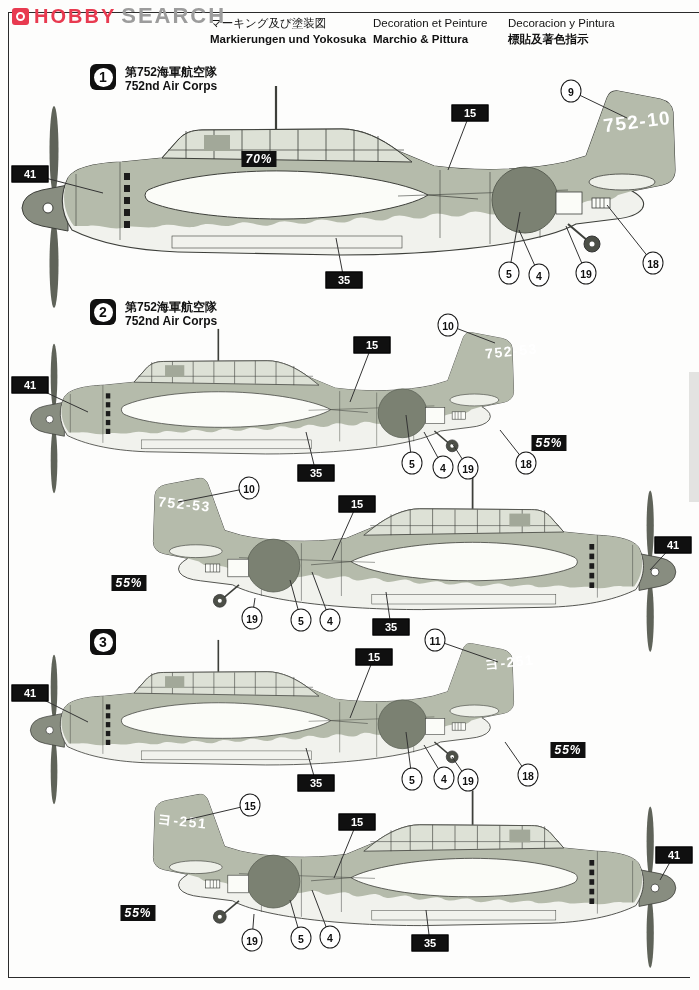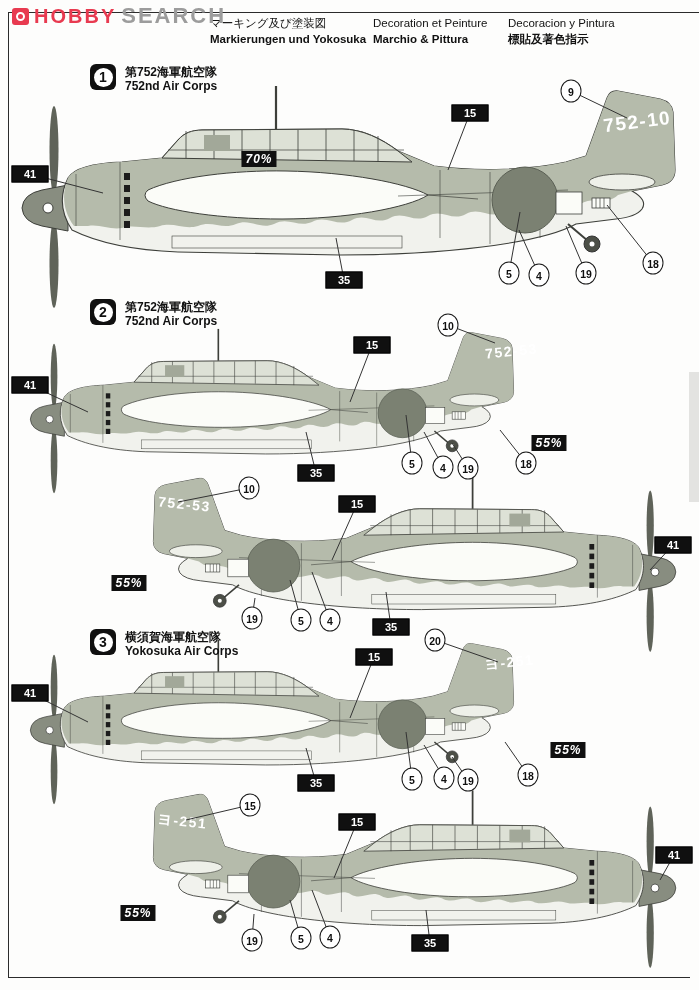--- a/index.html
+++ b/index.html
@@ -88,24 +88,20 @@
       <div class="badge-inner">2</div>
     </div>
     <div class="sec-titles">
       <div>第752海軍航空隊</div>
       <div>752nd Air Corps</div>
     </div>
   </div>
   <div class="section-head" style="left:90px;top:629px;">
     <div class="badge">
       <div class="badge-inner">3</div>
-    </div>
-    <div class="sec-titles">
-      <div>横須賀海軍航空隊</div>
-      <div>Yokosuka Air Corps</div>
     </div>
   </div>
 
   <svg id="scene-svg" width="699" height="990" viewBox="0 0 699 990">
     <defs>
       <g id="plane-sym">
         <ellipse cx="46" cy="72" rx="4.5" ry="44" fill="#5f6359"></ellipse>
         <ellipse cx="46" cy="186" rx="4.5" ry="44" fill="#5f6359"></ellipse>
         <path d="M14,130 Q15,116 34,112 L60,107 L60,153 L34,148 Q15,144 14,130Z" fill="#888d80" stroke="#3d3f3a" stroke-width="1"></path>
         <circle cx="40" cy="130" r="5" fill="#fff" stroke="#3d3f3a"></circle>
@@ -242,21 +238,21 @@
       <div class="co co-circle" style="left: 526px; top: 463px;">18</div>
       <div class="co co-pct" style="left: 549px; top: 443px;">55%</div>
       <div class="co co-circle" style="left: 249px; top: 488px;">10</div>
       <div class="co co-box" style="left: 357px; top: 504px;">15</div>
       <div class="co co-box" style="left: 673px; top: 545px;">41</div>
       <div class="co co-pct" style="left: 129px; top: 583px;">55%</div>
       <div class="co co-circle" style="left: 252px; top: 618px;">19</div>
       <div class="co co-circle" style="left: 301px; top: 620px;">5</div>
       <div class="co co-circle" style="left: 330px; top: 620px;">4</div>
       <div class="co co-box" style="left: 391px; top: 627px;">35</div>
-      <div class="co co-circle" style="left: 435px; top: 640px;">20</div>
+      <div class="co co-circle" style="left: 435px; top: 640px;">11</div>
       <div class="co co-box" style="left: 374px; top: 657px;">15</div>
       <div class="co co-box" style="left: 30px; top: 693px;">41</div>
       <div class="co co-box" style="left: 316px; top: 783px;">35</div>
       <div class="co co-circle" style="left: 412px; top: 779px;">5</div>
       <div class="co co-circle" style="left: 444px; top: 778px;">4</div>
       <div class="co co-circle" style="left: 468px; top: 780px;">19</div>
       <div class="co co-circle" style="left: 528px; top: 775px;">18</div>
       <div class="co co-pct" style="left: 568px; top: 750px;">55%</div>
       <div class="co co-circle" style="left: 250px; top: 805px;">15</div>
       <div class="co co-box" style="left: 357px; top: 822px;">15</div>

